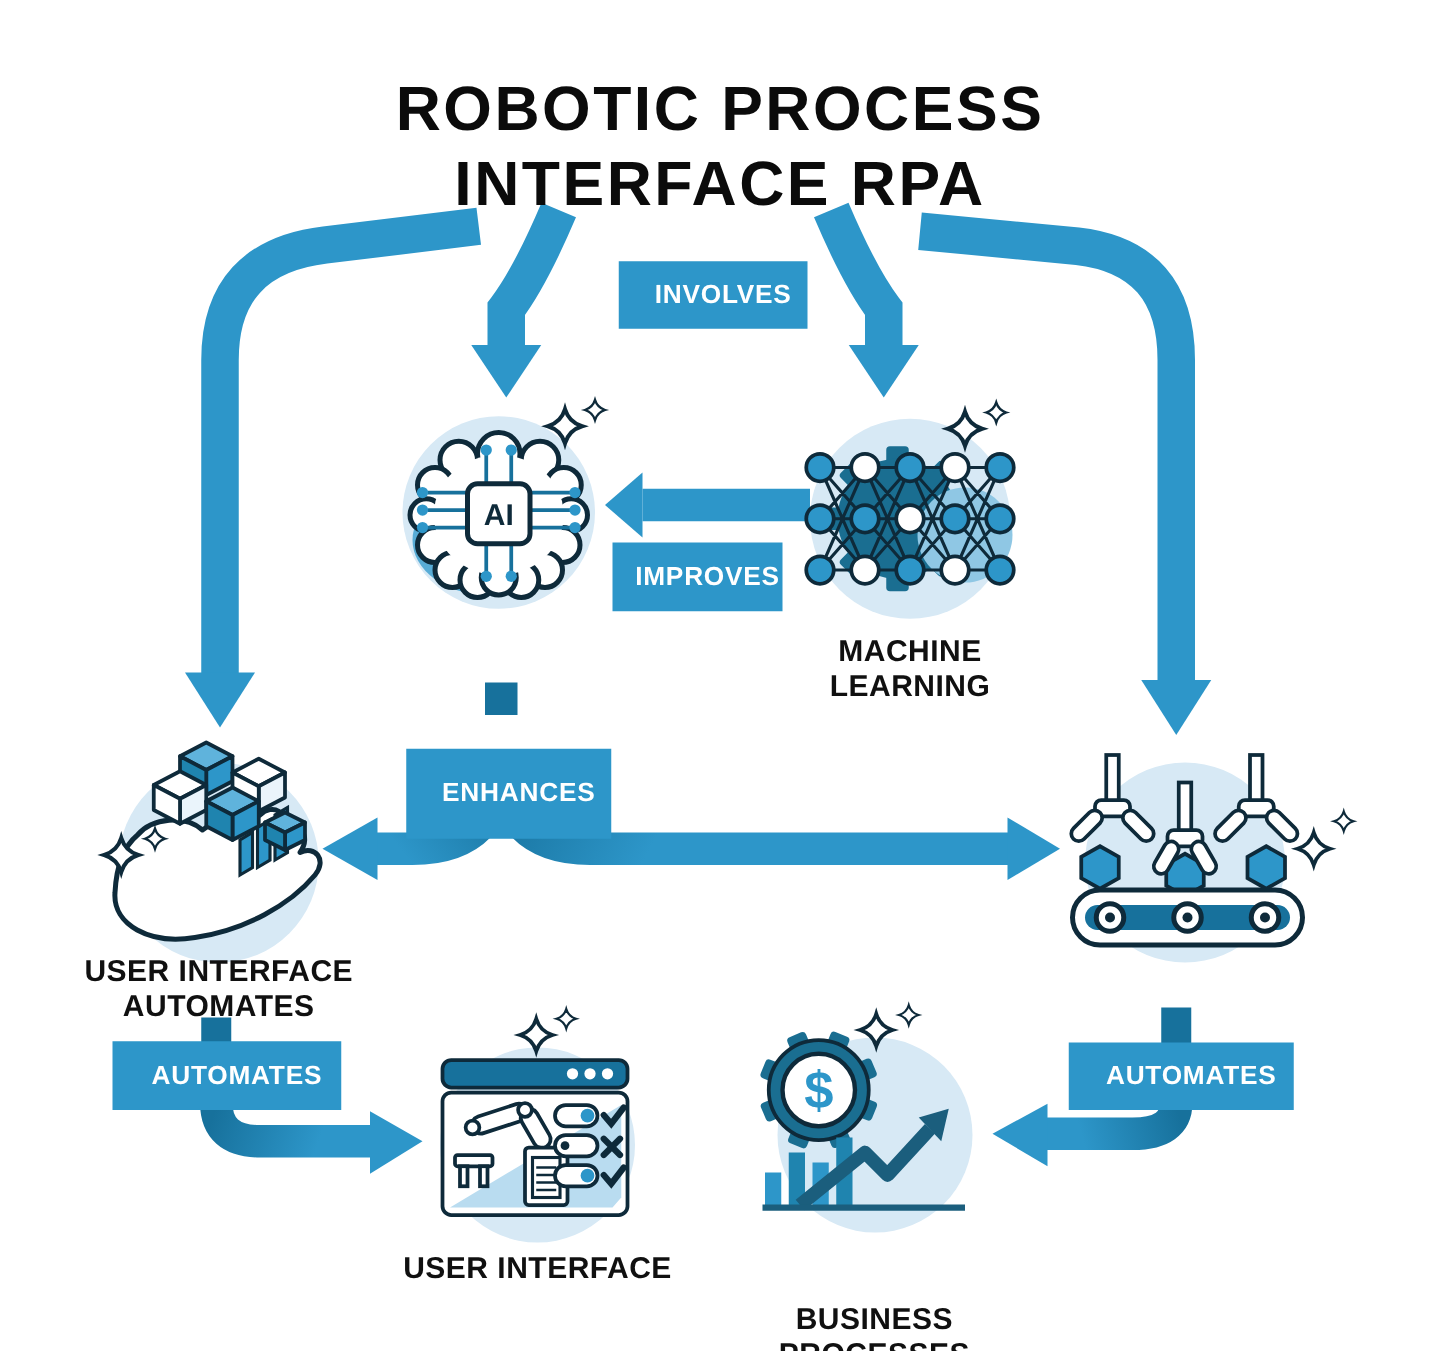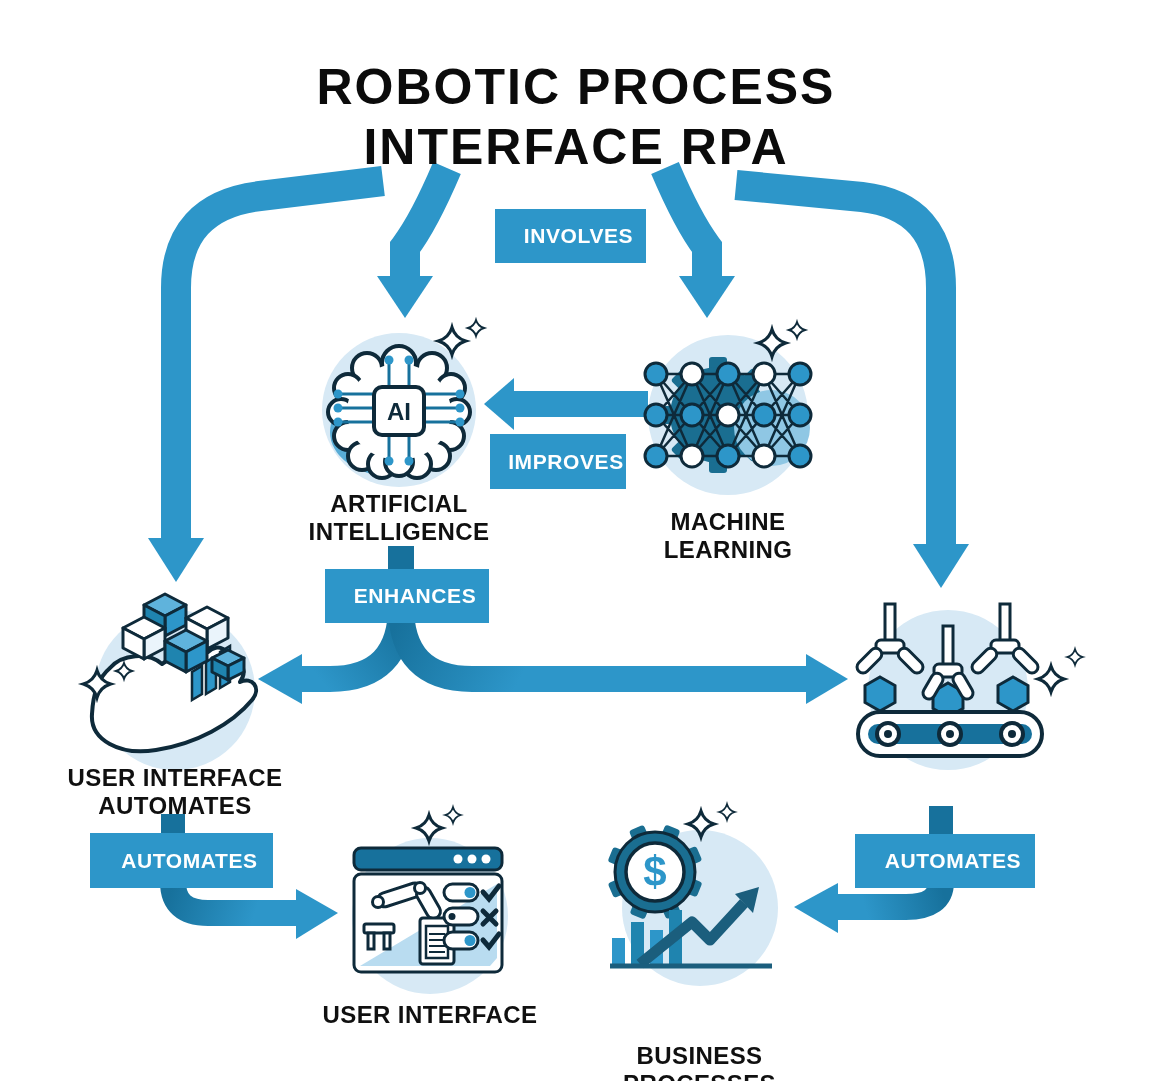--- a/index.html
+++ b/index.html
@@ -370,34 +370,30 @@
   <span class="ln">ROBOTIC PROCESS</span>
   <span class="ln">INTERFACE RPA</span>
 </div>
 
 <div class="rel" style="left:495px;top:209px;width:135px;height:54px">
   <span>INVOLVES</span>
 </div>
 <div class="rel" style="left:490px;top:434px;width:120px;height:55px">
   <span>IMPROVES</span>
 </div>
-<div class="rel" style="left:325px;top:569px;width:148px;height:54px">
+<div class="rel" style="left:325px;top:599px;width:148px;height:72px">
   <span>ENHANCES</span>
 </div>
 <div class="rel" style="left:90px;top:833px;width:167px;height:55px">
   <span>AUTOMATES</span>
 </div>
 <div class="rel" style="left:855px;top:834px;width:164px;height:54px">
   <span>AUTOMATES</span>
 </div>
 
-<div class="node-label" style="left:289px;top:490px;width:220px">
-  <span class="ln">ARTIFICIAL</span>
-  <span class="ln">INTELLIGENCE</span>
-</div>
 <div class="node-label" style="left:603px;top:508px;width:250px">
   <span>MACHINE LEARNING</span>
 </div>
 <div class="node-label" style="left:55px;top:764px;width:240px">
   <span class="ln">USER INTERFACE</span>
   <span class="ln">AUTOMATES</span>
 </div>
 <div class="node-label" style="left:315px;top:1001px;width:230px">
   <span>USER INTERFACE</span>
 </div>

